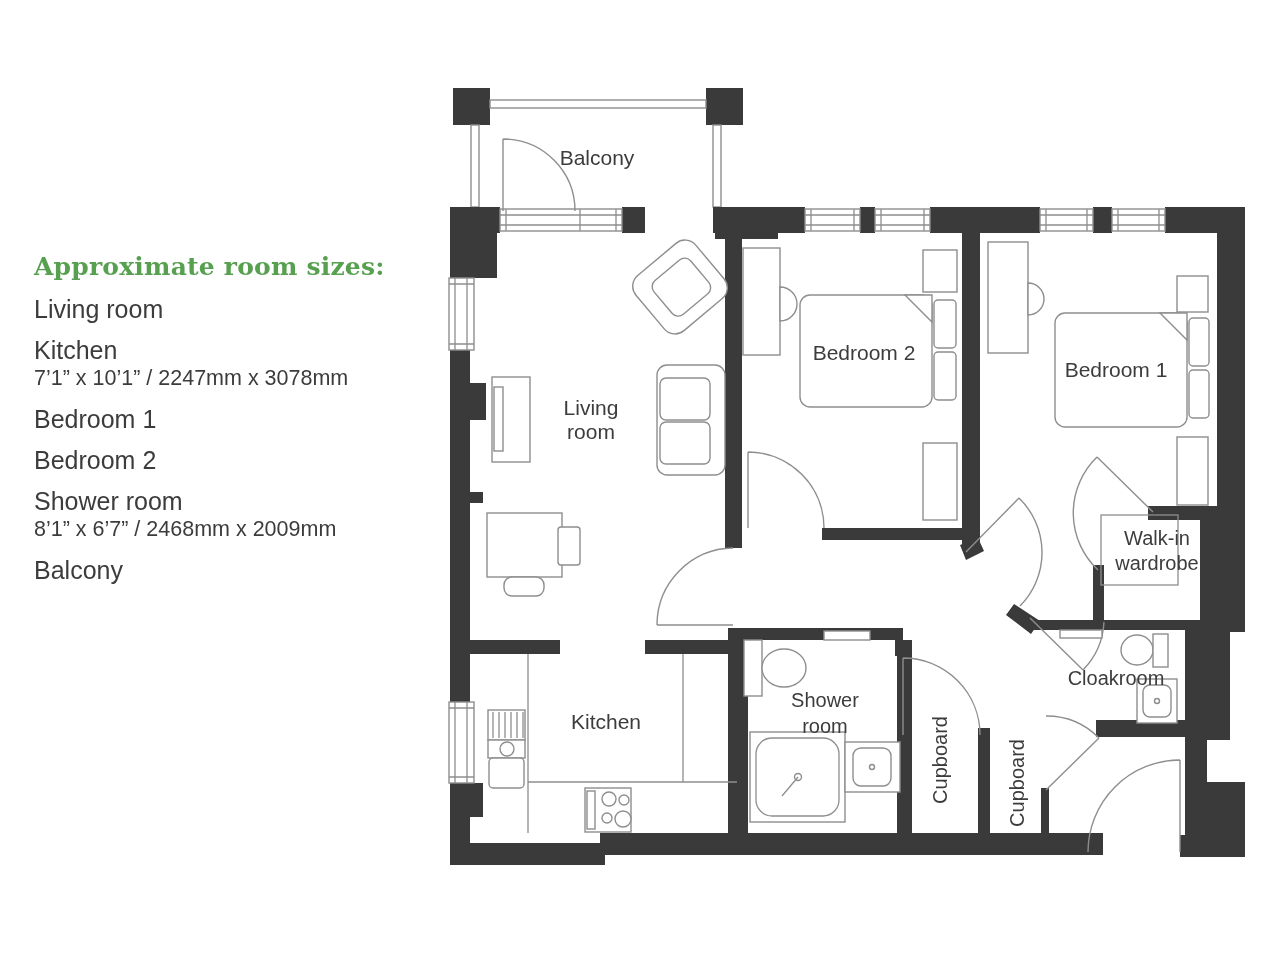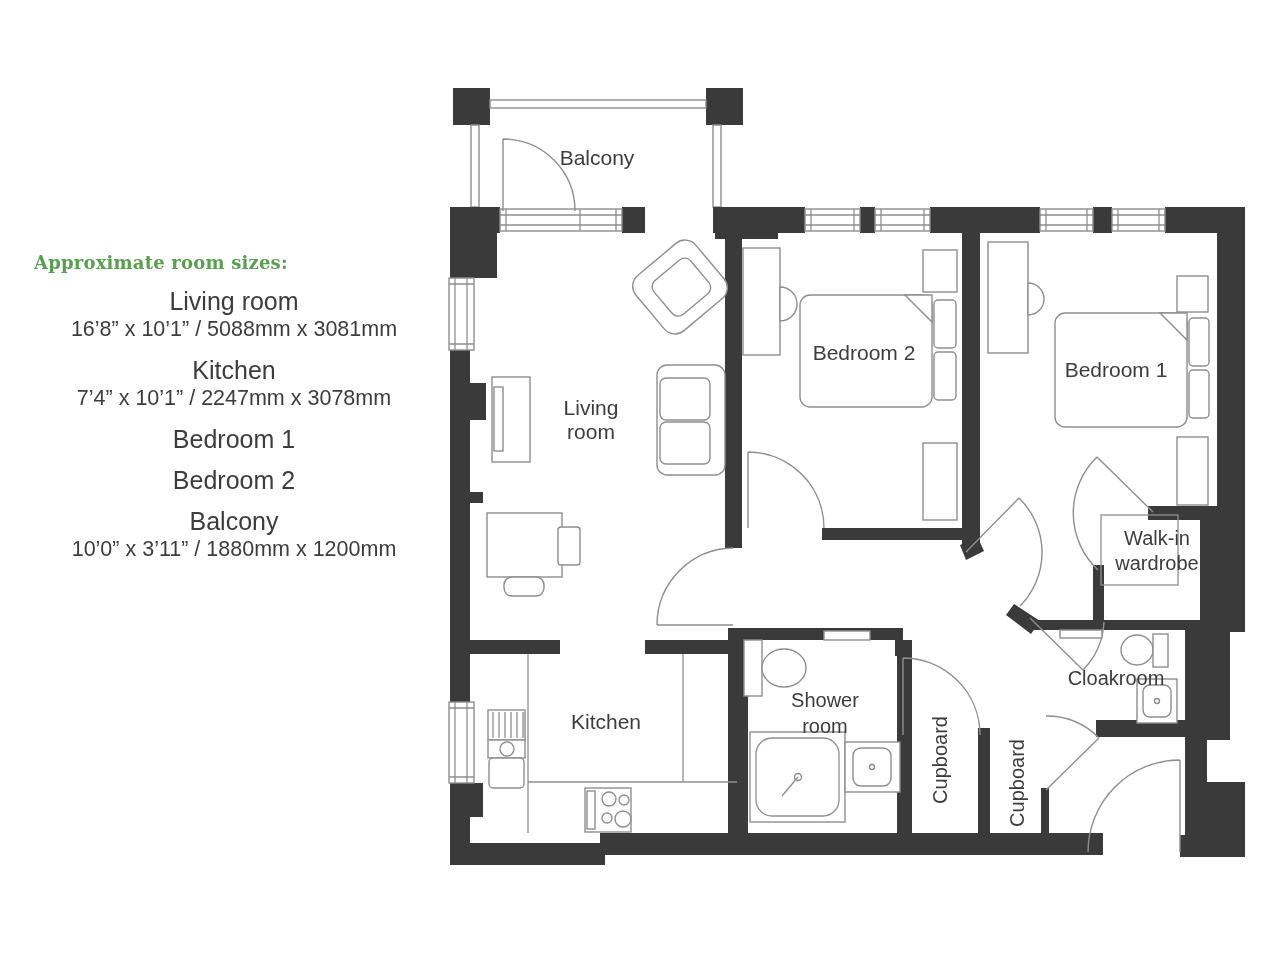--- a/index.html
+++ b/index.html
@@ -8,22 +8,22 @@
     --text:#3c3c3c;
     --heading:#57a04f;
     --bg:#ffffff;
   }
   html,body{margin:0;padding:0;background:var(--bg);}
   .canvas{position:relative;width:1280px;height:960px;background:var(--bg);overflow:hidden;
           font-family:"Liberation Sans",sans-serif;color:var(--text);}
   
   .sizes-panel{position:absolute;left:34px;top:252px;width:400px;}
   .sizes-heading{font-family:"DejaVu Serif","Liberation Serif",serif;font-weight:700;
-                 font-size:18px;color:var(--heading);margin:0 0 14px 0;letter-spacing:.2px;}
-  .room-entry{margin:0 0 13px 0;text-align:center;}
+                 font-size:25px;color:var(--heading);margin:0 0 14px 0;letter-spacing:.2px;}
+  .room-entry{margin:0 0 13px 0;}
   .room-name{font-size:25px;line-height:1.12;margin:0;}
   .room-dims{font-size:21.5px;line-height:1.25;margin:1px 0 0 0;}
   
   .plan{position:absolute;left:0;top:0;}
   .wall{fill:var(--wall);stroke:none;}
   .win{fill:#ffffff;stroke:var(--line);stroke-width:1.4;}
   .thin{fill:none;stroke:var(--line);stroke-width:1.3;}
   .furn{fill:#ffffff;stroke:var(--line);stroke-width:1.4;}
   .door{fill:none;stroke:var(--line);stroke-width:1.4;}
   .rlabel{font-family:"Liberation Sans",sans-serif;font-size:21px;fill:var(--text);text-anchor:middle;}
@@ -32,35 +32,37 @@
 </head>
 <body>
 
 <div class="canvas">
 
   <div class="sizes-panel">
     <h1 class="sizes-heading">Approximate room sizes:</h1>
 
     <div class="room-entry">
       <div class="room-name">Living room</div>
-      <div class="room-dims">16’8” x 10’1” / 5088mm x 3081mm</div>
     </div>
     <div class="room-entry">
       <div class="room-name">Kitchen</div>
-      <div class="room-dims">7’4” x 10’1” / 2247mm x 3078mm</div>
+      <div class="room-dims">7’1” x 10’1” / 2247mm x 3078mm</div>
     </div>
     <div class="room-entry">
       <div class="room-name">Bedroom 1</div>
     </div>
     <div class="room-entry">
       <div class="room-name">Bedroom 2</div>
     </div>
     <div class="room-entry">
+      <div class="room-name">Shower room</div>
+      <div class="room-dims">8’1” x 6’7” / 2468mm x 2009mm</div>
+    </div>
+    <div class="room-entry">
       <div class="room-name">Balcony</div>
-      <div class="room-dims">10’0” x 3’11” / 1880mm x 1200mm</div>
     </div>
   </div>
 
   <svg class="plan" width="1280" height="960" viewBox="0 0 1280 960">
 
     <g>
       <path class="wall" d="M453 88h37v37h-37z M706 88h37v37h-37z"></path>
       <rect class="win" x="490" y="100" width="216" height="8"></rect>
       <rect class="win" x="471" y="125" width="8" height="82"></rect>
       <rect class="win" x="713" y="125" width="8" height="82"></rect>

